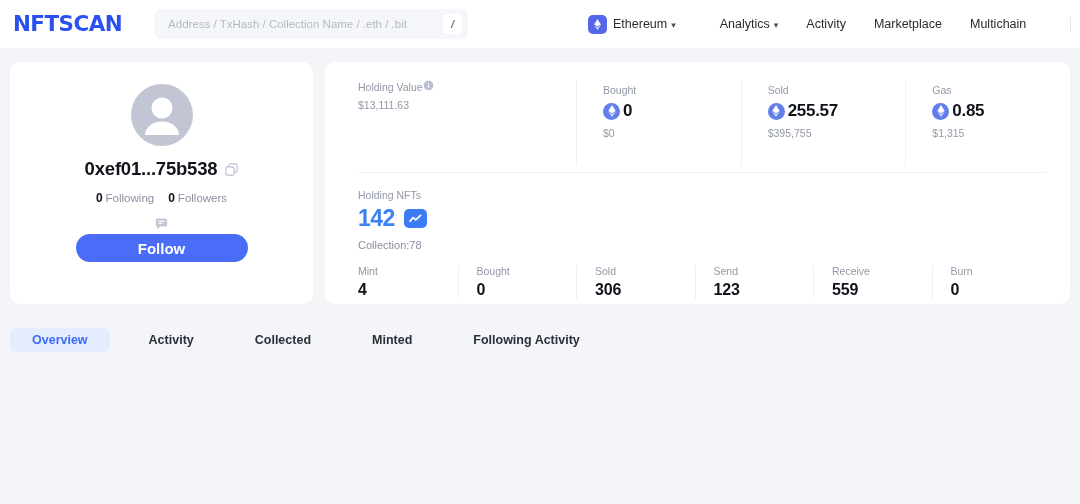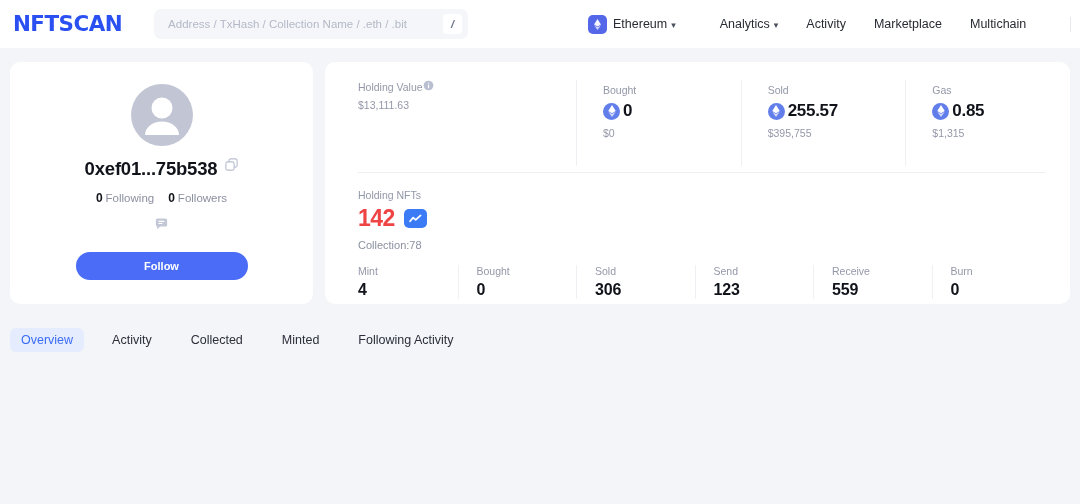--- a/index.html
+++ b/index.html
@@ -109,41 +109,41 @@
     padding-top: 22px;
   }
   .avatar {
     width: 62px; height: 62px;
     border-radius: 50%;
     background: #c2c6d4;
     display: flex; align-items: flex-end; justify-content: center;
     overflow: hidden;
   }
   .addr-row {
-    display: flex; gap: 8px;
+    display: flex; align-items: center; gap: 8px;
     margin-top: 12px;
   }
   .addr {
     font-size: 18.5px; font-weight: 700; color: #10131a;
     letter-spacing: -0.2px;
   }
   .copy-icon { cursor: pointer; display: flex; }
   .follow-row {
     display: flex; align-items: center; gap: 14px;
     margin-top: 11px; font-size: 11.5px; color: #8b90a0;
   }
   .follow-row b { color: #10131a; font-weight: 700; font-size: 12px; margin-right: 3px; }
   .fgroup { display: flex; align-items: baseline; }
   .chat-icon { margin-top: 12px; cursor: pointer; display: flex; }
   .follow-btn {
-    margin-top: 20px;
+    margin-top: 2px;
     width: 172px; height: 28px;
     background: #4a6cf7;
     border: none; border-radius: 14px;
-    color: #ffffff; font-size: 11px; font-weight: 600;
+    color: #ffffff; font-size: 15px; font-weight: 600;
     font-family: "Liberation Sans", sans-serif;
     cursor: pointer;
     display: flex; align-items: center; justify-content: center;
   }
 
   
   .stats-card {
     flex: 1;
     height: 242px;
     padding: 18px 0 0 0;
@@ -179,21 +179,21 @@
   .val-big { font-size: 23px; font-weight: 700; color: #10131a; letter-spacing: -0.4px; }
   .val-mid { font-size: 17px; font-weight: 700; color: #10131a; letter-spacing: -0.3px; }
   .stat-sub { font-size: 10.5px; color: #9398a8; margin-top: 6px; }
 
   .divider-h { height: 1px; background: #eef0f4; margin: 6px 24px 0 33px; }
 
   .holding {
     padding: 16px 0 0 33px;
   }
   .holding-val { display: flex; align-items: center; gap: 9px; margin-top: 4px; }
-  .holding-num { font-size: 23px; font-weight: 700; color: #ef4444; letter-spacing: -0.5px; }
+  .holding-num { font-size: 23px; font-weight: 700; color: #3b82f6; letter-spacing: -0.5px; }
   .trend-btn {
     width: 23px; height: 19px; border-radius: 5px;
     background: #3b7cf6;
     display: flex; align-items: center; justify-content: center;
     cursor: pointer; border: none;
   }
   .collection { font-size: 11px; color: #8b90a0; margin-top: 7px; }
 
   .stats-bottom {
     display: flex; margin-top: 14px; padding-left: 33px; padding-right: 20px; justify-content: center;
@@ -203,22 +203,22 @@
   .mini-label { font-size: 10.5px; color: #9398a8; }
   .mini-val { font-size: 16px; font-weight: 700; color: #10131a; margin-top: 4px; letter-spacing: -0.2px; }
 
   
   .tabs {
     display: flex; align-items: center;
     margin-top: 24px; padding-left: 0;
     gap: 0;
   }
   .tab {
-    font-size: 12.5px; font-weight: 400; color: #2b2f3a;
-    padding: 5px 11px; border-radius: 6px;
+    font-size: 12.5px; font-weight: 700; color: #2b2f3a;
+    padding: 5px 22px; border-radius: 6px;
     cursor: pointer; white-space: nowrap;
     margin-right: 17px;
   }
   .tab.active { color: #3b6cf6; background: #e4ecfe; }
 
   
   .label-card {
     margin-top: 13px;
     height: 80px;
     padding: 16px 0 0 21px;

